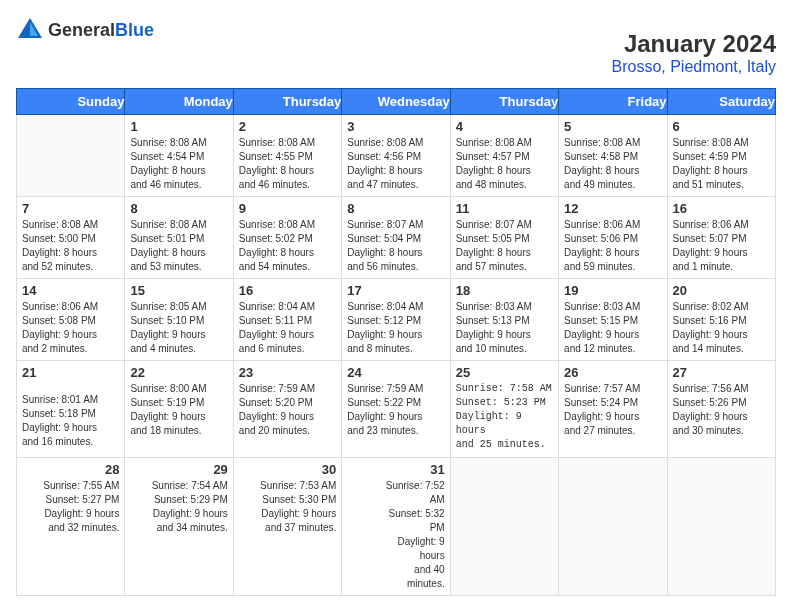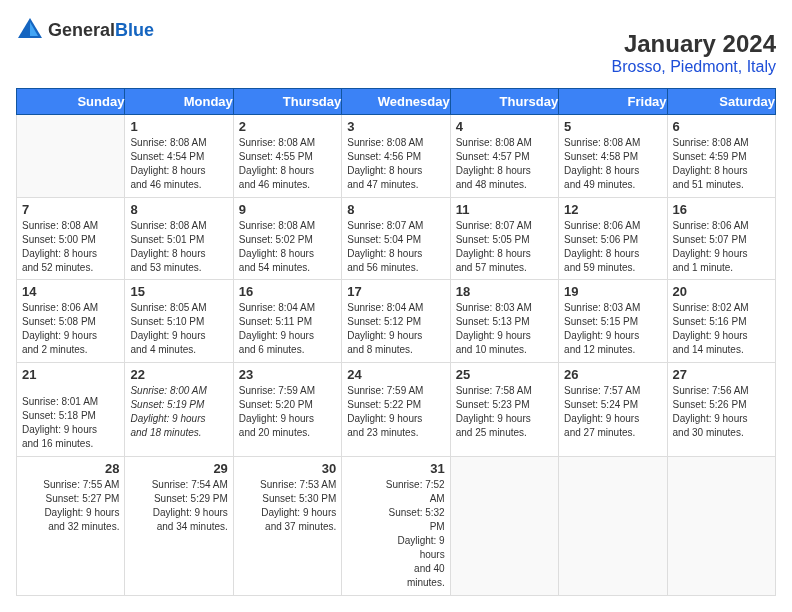--- a/index.html
+++ b/index.html
@@ -281,42 +281,42 @@
         <tr>
           <td>
             <span class="day-number">21</span>
             <div class="day-info" style="white-space: pre-line; margin-top: 13px;">Sunrise: 8:01 AM
 Sunset: 5:18 PM
 Daylight: 9 hours
 and 16 minutes.</div>
           </td>
           <td>
             <span class="day-number">22</span>
-            <div class="day-info" style="white-space: pre-line; font-style: italic;">Sunrise: 8:00 AM
+            <div class="day-info" style="white-space: pre-line;">Sunrise: 8:00 AM
 Sunset: 5:19 PM
 Daylight: 9 hours
 and 18 minutes.</div>
           </td>
           <td>
             <span class="day-number">23</span>
             <div class="day-info" style="white-space: pre-line;">Sunrise: 7:59 AM
 Sunset: 5:20 PM
 Daylight: 9 hours
 and 20 minutes.</div>
           </td>
           <td>
             <span class="day-number">24</span>
             <div class="day-info" style="white-space: pre-line;">Sunrise: 7:59 AM
 Sunset: 5:22 PM
 Daylight: 9 hours
 and 23 minutes.</div>
           </td>
           <td>
             <span class="day-number">25</span>
-            <div class="day-info" style="white-space: pre-line;">Sunrise: 7:58 AM
+            <div class="day-info" style="white-space: pre-line; font-family: Liberation Mono, monospace;">Sunrise: 7:58 AM
 Sunset: 5:23 PM
 Daylight: 9 hours
 and 25 minutes.</div>
           </td>
           <td>
             <span class="day-number">26</span>
             <div class="day-info" style="white-space: pre-line;">Sunrise: 7:57 AM
 Sunset: 5:24 PM
 Daylight: 9 hours
 and 27 minutes.</div>

